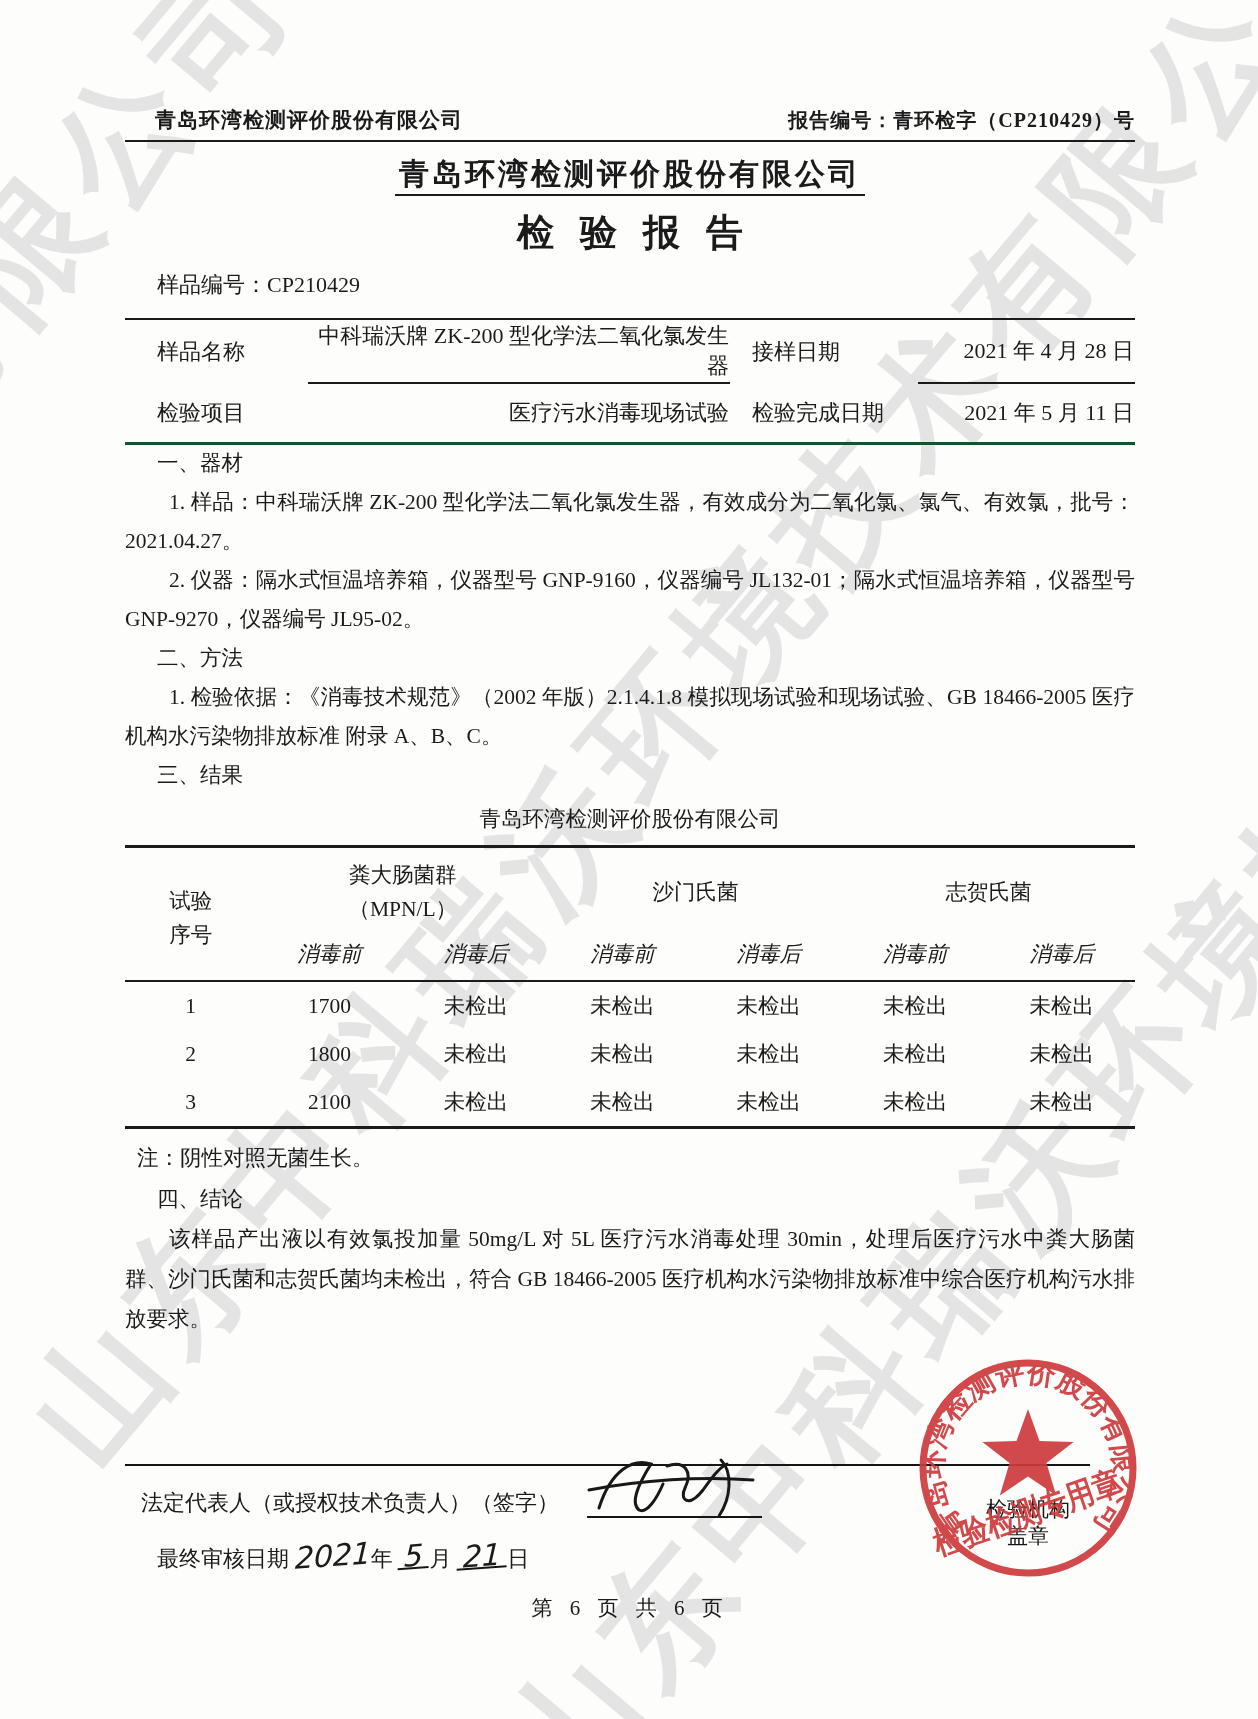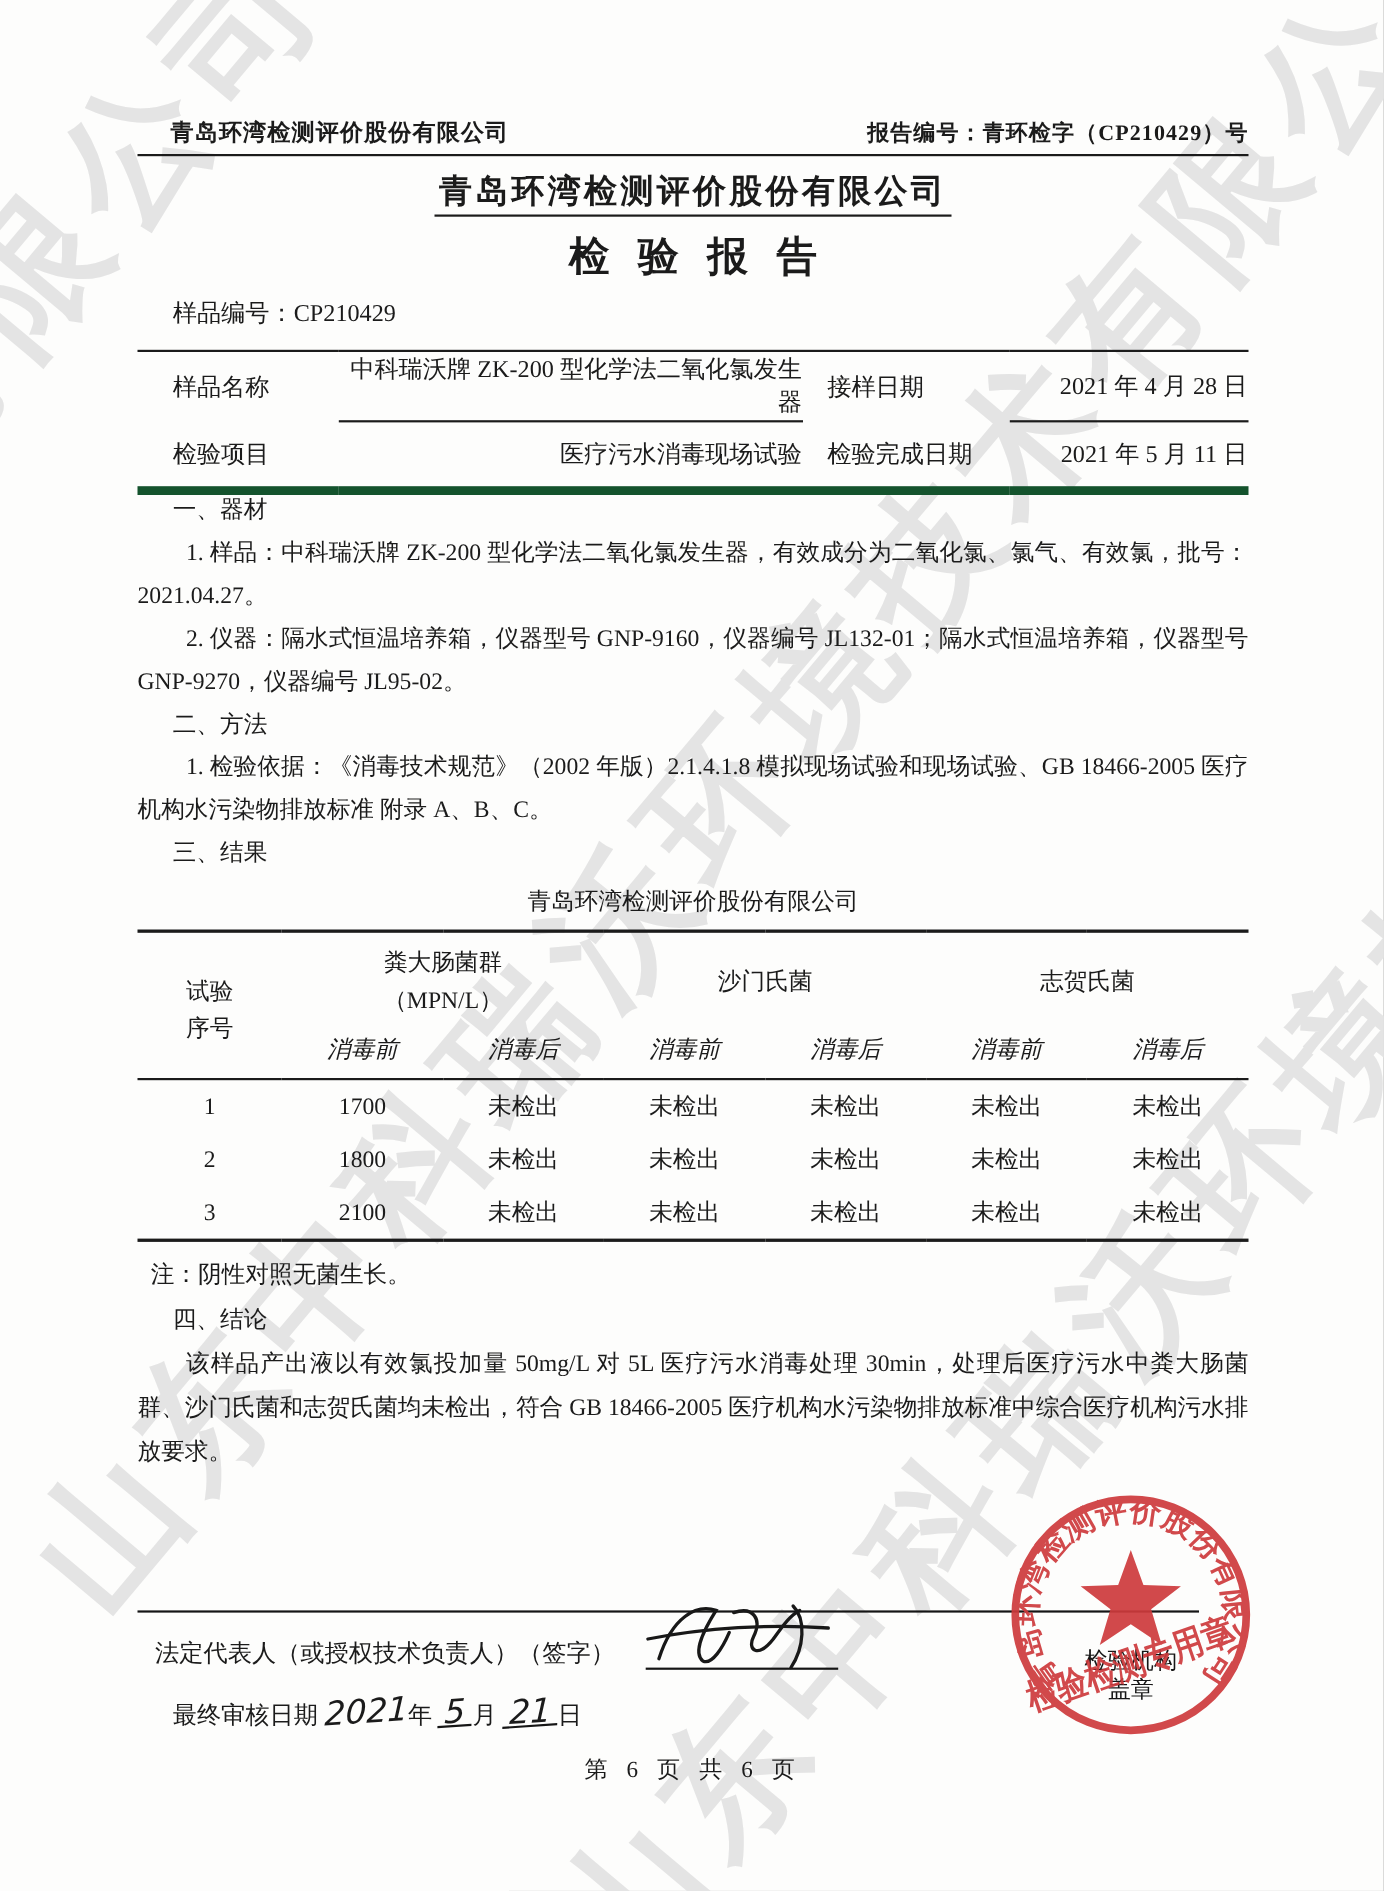--- a/index.html
+++ b/index.html
@@ -38,21 +38,21 @@
   .title-report{
     position:absolute;top:208px;left:0;width:100%;text-align:center;
     font-size:37px;font-weight:bold;letter-spacing:26px;text-indent:26px;
   }
   
   .sample-no{position:absolute;top:270px;left:32px;font-size:22px;}
   
   table{border-collapse:collapse;}
   .info-table{
     position:absolute;top:318px;left:0;width:100%;table-layout:fixed;
-    border-top:2px solid #1b1b1b;border-bottom:8px solid #14532d;
+    border-top:2px solid #1b1b1b;border-bottom:3px solid #14532d;
     font-size:22px;
   }
   .info-table td{height:56px;vertical-align:middle;}
   .info-table td.l1{width:150px;padding-left:32px;}
   .info-table td.v1{width:420px;text-align:right;border-bottom:2px solid #1b1b1b;}
   .info-table td.l2{width:165px;padding-left:22px;}
   .info-table td.v2{width:auto;text-align:right;border-bottom:2px solid #1b1b1b;}
   
   .body-text{position:absolute;top:444px;left:0;width:100%;font-size:21.5px;line-height:39px;}
   .body-text .sec-h{margin:0 0 0 32px;}

